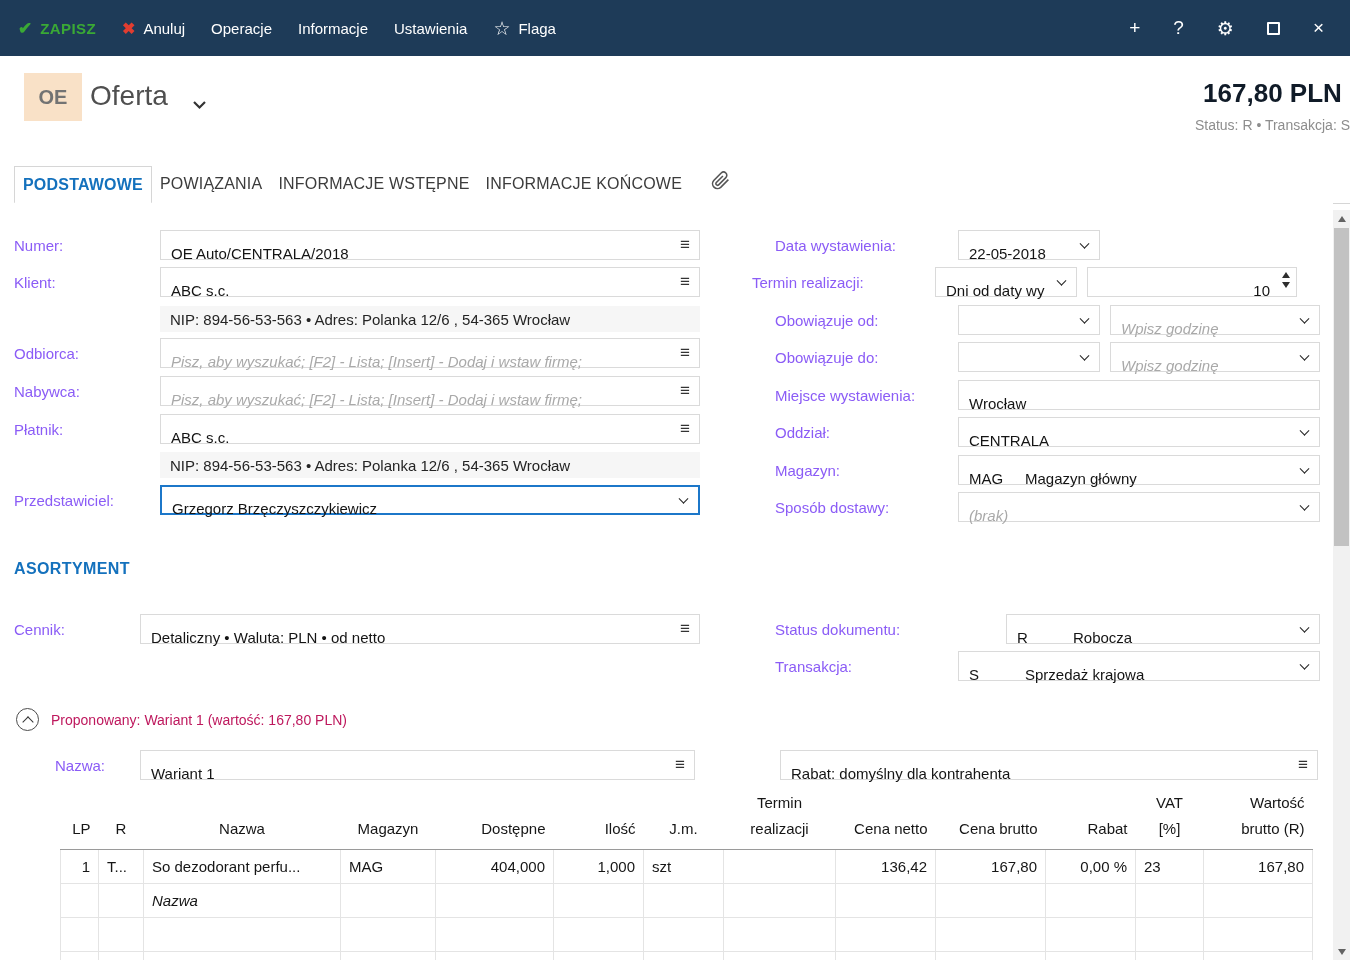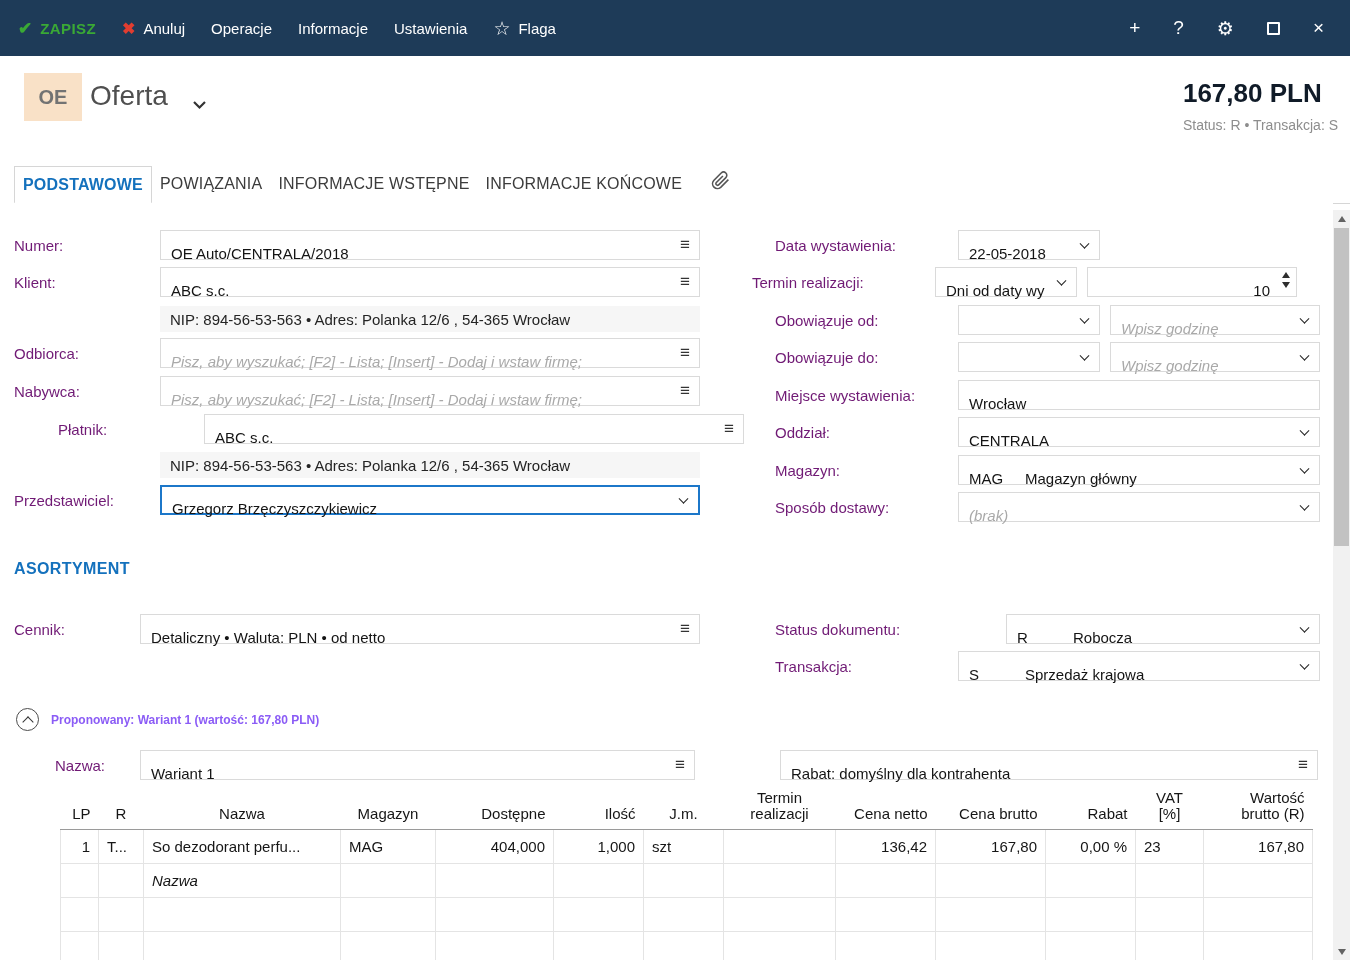--- a/index.html
+++ b/index.html
@@ -29,21 +29,21 @@
 
   
   .header { position:absolute; top:56px; left:0; width:1350px; height:109px; background:#fff; }
   .doc-badge {
     position:absolute; left:14px; top:17px; width:58px; height:48px;
     background:#f9e1c7; color:#737373; font-size:20px; font-weight:bold;
     display:flex; align-items:center; justify-content:center;margin-left:10px;
   }
   .doc-title { position:absolute; left:90px; top:24px; font-size:28px; color:#4f4f4f; }
   .title-chev { position:absolute; left:192px; top:40px; }
-  .amount-wrap { position:absolute; right:12px; top:22px; text-align:left; }
+  .amount-wrap { position:absolute; right:0; top:22px; text-align:center; }
   .amount { font-size:26px; font-weight:bold; color:#101b28; }
   .status-line { margin-top:8px; font-size:14px; color:#8d8d8d; }
 
   
   .tabs {
     position:absolute; top:165px; left:0; width:1350px; height:39px;
     display:flex; align-items:flex-end; padding-left:14px; border-bottom:1px solid #d6d6d6; background:#fff;
   }
   .tab {
     height:38px; display:flex; align-items:center; padding:0 8px;
@@ -51,21 +51,21 @@
   }
   .tab.active {
     border:1px solid #d6d6d6; border-bottom:2px solid #fff; margin-bottom:-1px;
     color:#1471bd; font-weight:bold; background:#fff;
   }
   .clip { margin:0 0 8px 20px; }
 
   
   .content { position:absolute; top:203px; left:0; width:1333px; height:757px; background:#fff; overflow:hidden; }
   .row { position:absolute; height:30px; display:flex; align-items:center; }
-  .row .lbl { font-size:15px; color:#701a75; flex:none; }
+  .row .lbl { font-size:15px; color:#8b5cf6; flex:none; }
   .lbl-l { width:146px; }
   .lbl-r { width:183px; }
 
   .field {
     position:relative; height:30px; background:#fff; border:1px solid #dadada;
     display:flex; align-items:center; padding:16px 28px 0 10px; font-size:15px; color:#141414; flex:1;
   }
   .field.noicon { padding-right:10px; }
   .burger { position:absolute; right:9px; top:4px; font-size:17px; color:#333; line-height:20px; }
   .chev { position:absolute; right:11px; top:50%; width:7px; height:7px;
@@ -83,27 +83,27 @@
   .tri-down { width:0; height:0; border-left:4px solid transparent; border-right:4px solid transparent; border-top:6px solid #2e2e2e; }
 
   .section-hd { position:absolute; left:14px; top:357px; font-size:16px; font-weight:bold;
                 color:#1471bd; letter-spacing:.4px; }
 
   .collapse-row { position:absolute; left:16px; top:505px; display:flex; align-items:center; gap:12px; }
   .collapse-btn { width:23px; height:23px; border:1.5px solid #4c4c4c; border-radius:50%;
                   display:flex; align-items:center; justify-content:center; }
   .chev-up { width:8px; height:8px; border-right:1.7px solid #333; border-bottom:1.7px solid #333;
              transform:rotate(-135deg); margin-top:4px; }
-  .collapse-txt { font-size:12px; color:#8b5cf6;font-weight:bold; }
+  .collapse-txt { font-size:14px; color:#be185d; }
 
   
   .grid { position:absolute; left:60px; top:587px; border-collapse:collapse; table-layout:fixed; width:1252px; }
   .grid th {
     font-weight:normal; font-size:15px; color:#161616; vertical-align:bottom;
-    padding:0 8px 7px 8px; border-bottom:1px solid #9a9a9a; white-space:pre-line; line-height:16px;
+    padding:0 8px 7px 8px; border-bottom:1px solid #9a9a9a; white-space:pre-line; line-height:26px;
   }
   .grid td {
     height:34px; border:1px solid #e4e4e4; font-size:15px; color:#161616;
     padding:0 8px; white-space:nowrap; overflow:hidden;
   }
   .ta-r { text-align:right; }
   .ta-c { text-align:center; }
   .cell-ph { font-style:italic; color:#9a9a9a; }
 
   
@@ -207,21 +207,21 @@
   </div>
 
   <div class="row" style="left:14px; top:173px; width:686px;">
     <span class="lbl lbl-l">Nabywca:</span>
     <div class="field">
       <span class="ph">Pisz, aby wyszukać; [F2] - Lista; [Insert] - Dodaj i wstaw firmę;</span>
       <span class="burger">≡</span>
     </div>
   </div>
 
-  <div class="row" style="left:14px; top:211px; width:686px;margin-left:44px;">
+  <div class="row" style="left:14px; top:211px; width:686px;">
     <span class="lbl lbl-l">Płatnik:</span>
     <div class="field">
       <span>ABC s.c.</span>
       <span class="burger">≡</span>
     </div>
   </div>
 
   <div class="info-row" style="left:160px; top:249px; width:540px;">NIP:  894-56-53-563   •   Adres:  Polanka  12/6 , 54-365 Wrocław</div>
 
   <div class="row" style="left:14px; top:282px; width:686px;">

